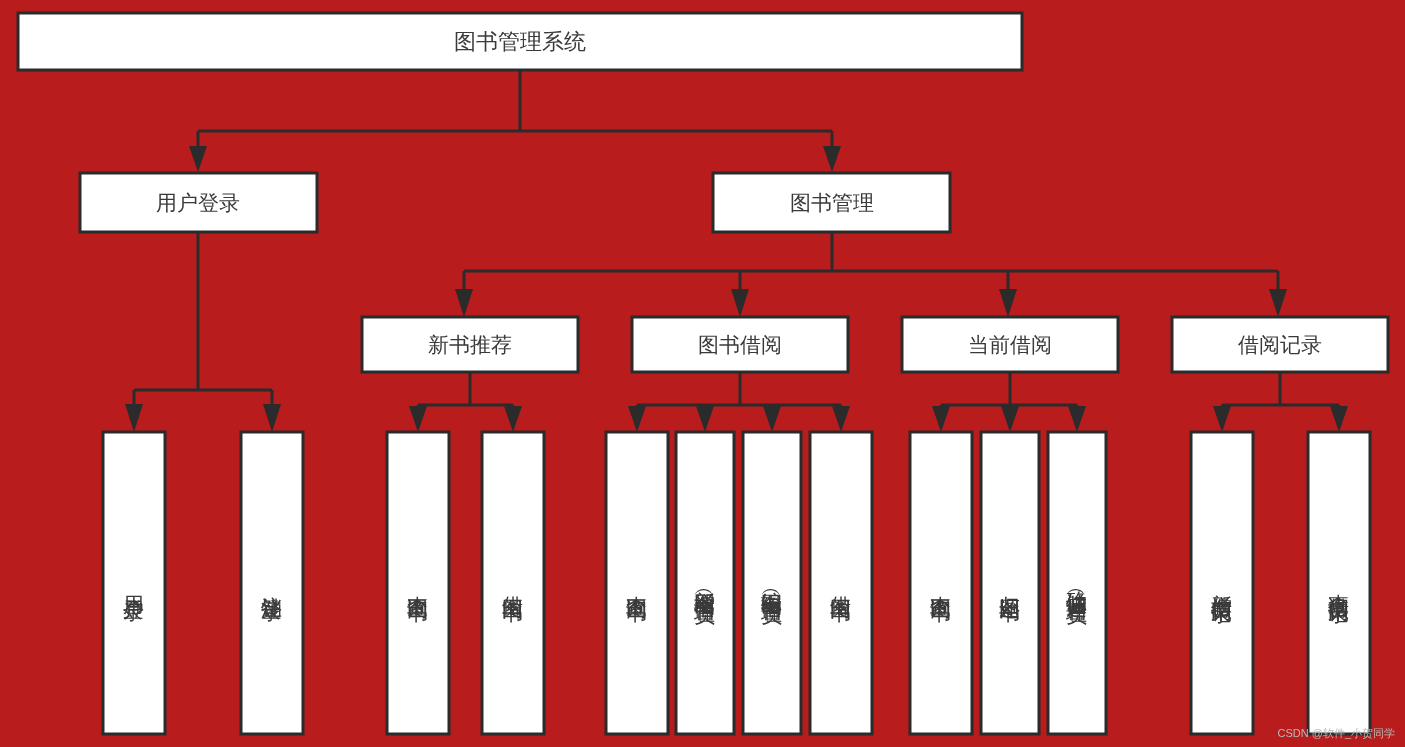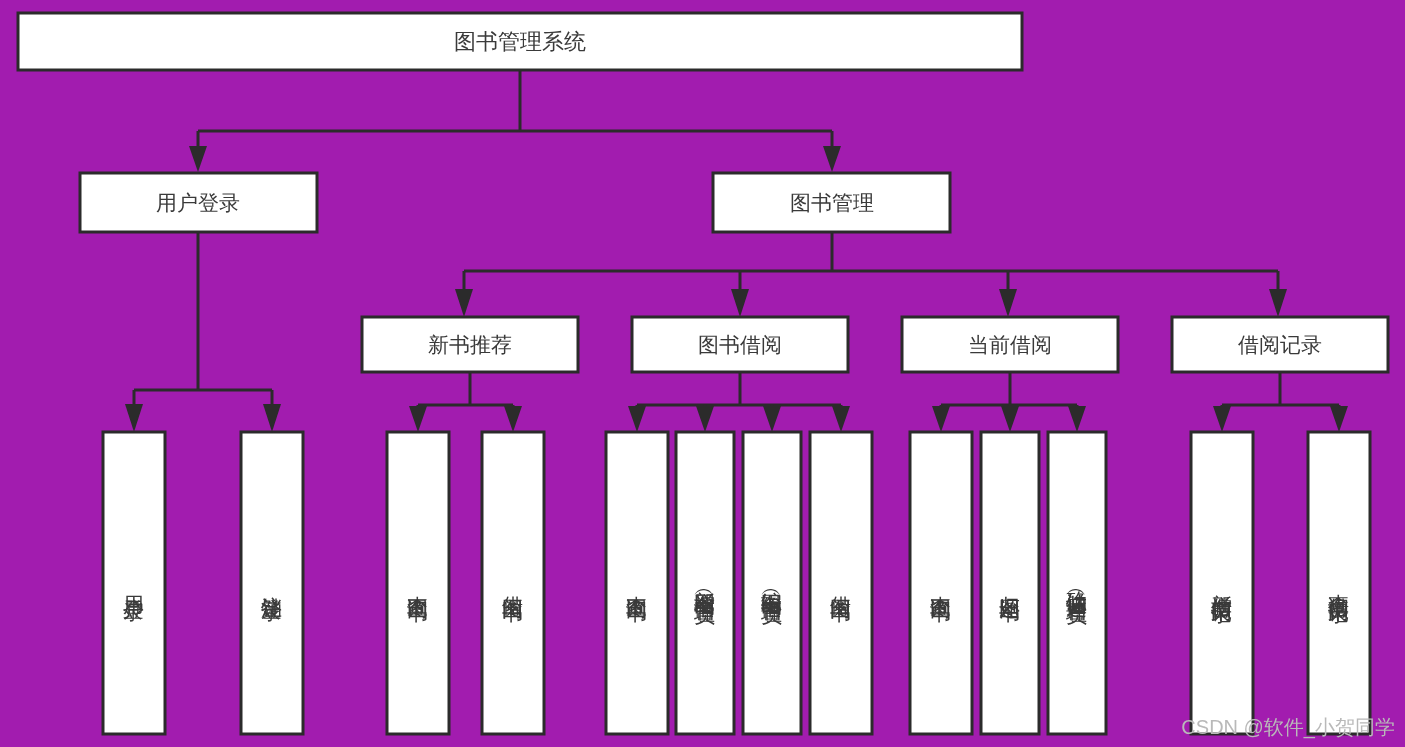--- a/index.html
+++ b/index.html
@@ -1,20 +1,20 @@
 <!DOCTYPE html>
 <html><head>
 <meta charset="utf-8">
 <style>
   html,body{margin:0;padding:0;background:#ffffff;}
   body{
     font-family:"Liberation Sans","DejaVu Sans",sans-serif;
     width:1405px;height:747px;overflow:hidden;position:relative;
   }
-  #diagram-root{position:relative;width:1405px;height:747px;background:#a21caf;}
+  #diagram-root{position:relative;width:1405px;height:747px;background:#b91c1c;}
   svg.flowchart{position:absolute;left:0;top:0;width:1405px;height:747px;display:block;}
 
   .node-box{
     fill:#ffffff;
     stroke:#2b2b2b;
     stroke-width:3;
   }
   .node-label{
     fill:#3a3a3a;
     font-family:"Liberation Sans","DejaVu Sans",sans-serif;
@@ -38,21 +38,21 @@
     fill:none;
     stroke-linecap:butt;
   }
   .arrow-head{ fill:#2b2b2b; stroke:none; }
 
   .watermark{
     position:absolute;
     right:10px;
     bottom:6px;
     color:#b9b9b9;
-    font-size:20px;
+    font-size:11px;
     font-family:"Liberation Sans","DejaVu Sans",sans-serif;
     white-space:nowrap;
     pointer-events:none;
   }
 </style>
 </head>
 <body>
 
 <div id="diagram-root">
 

